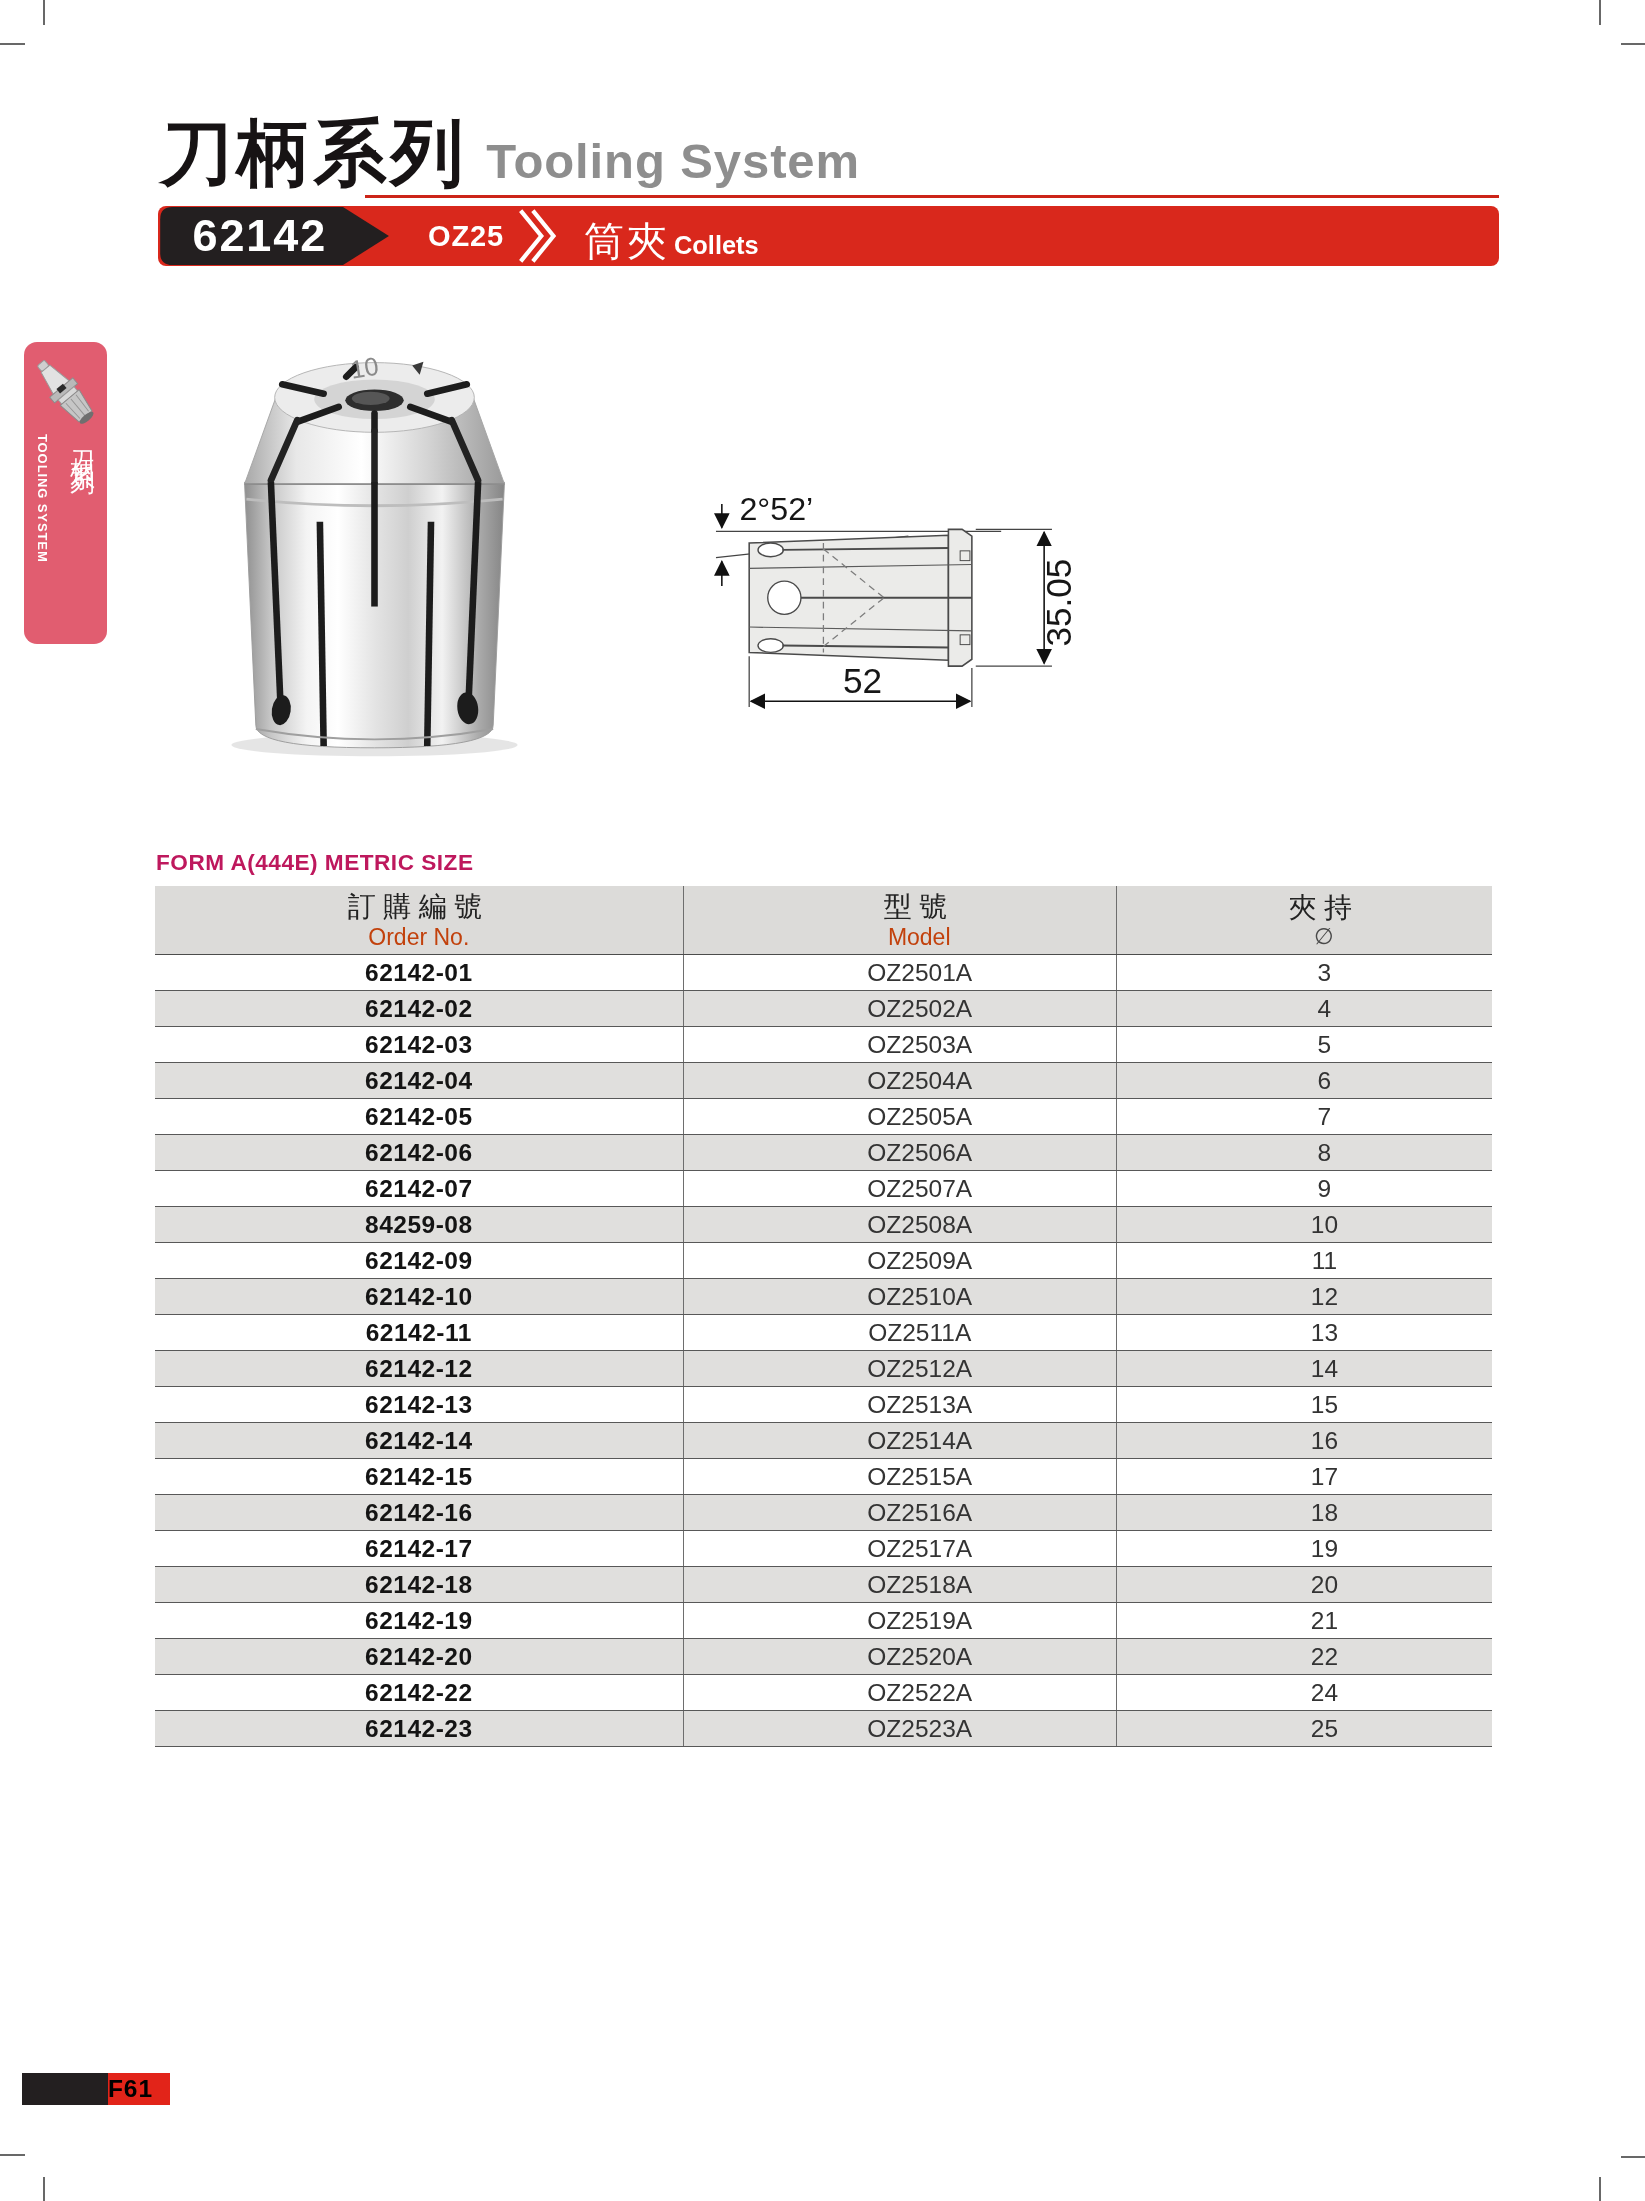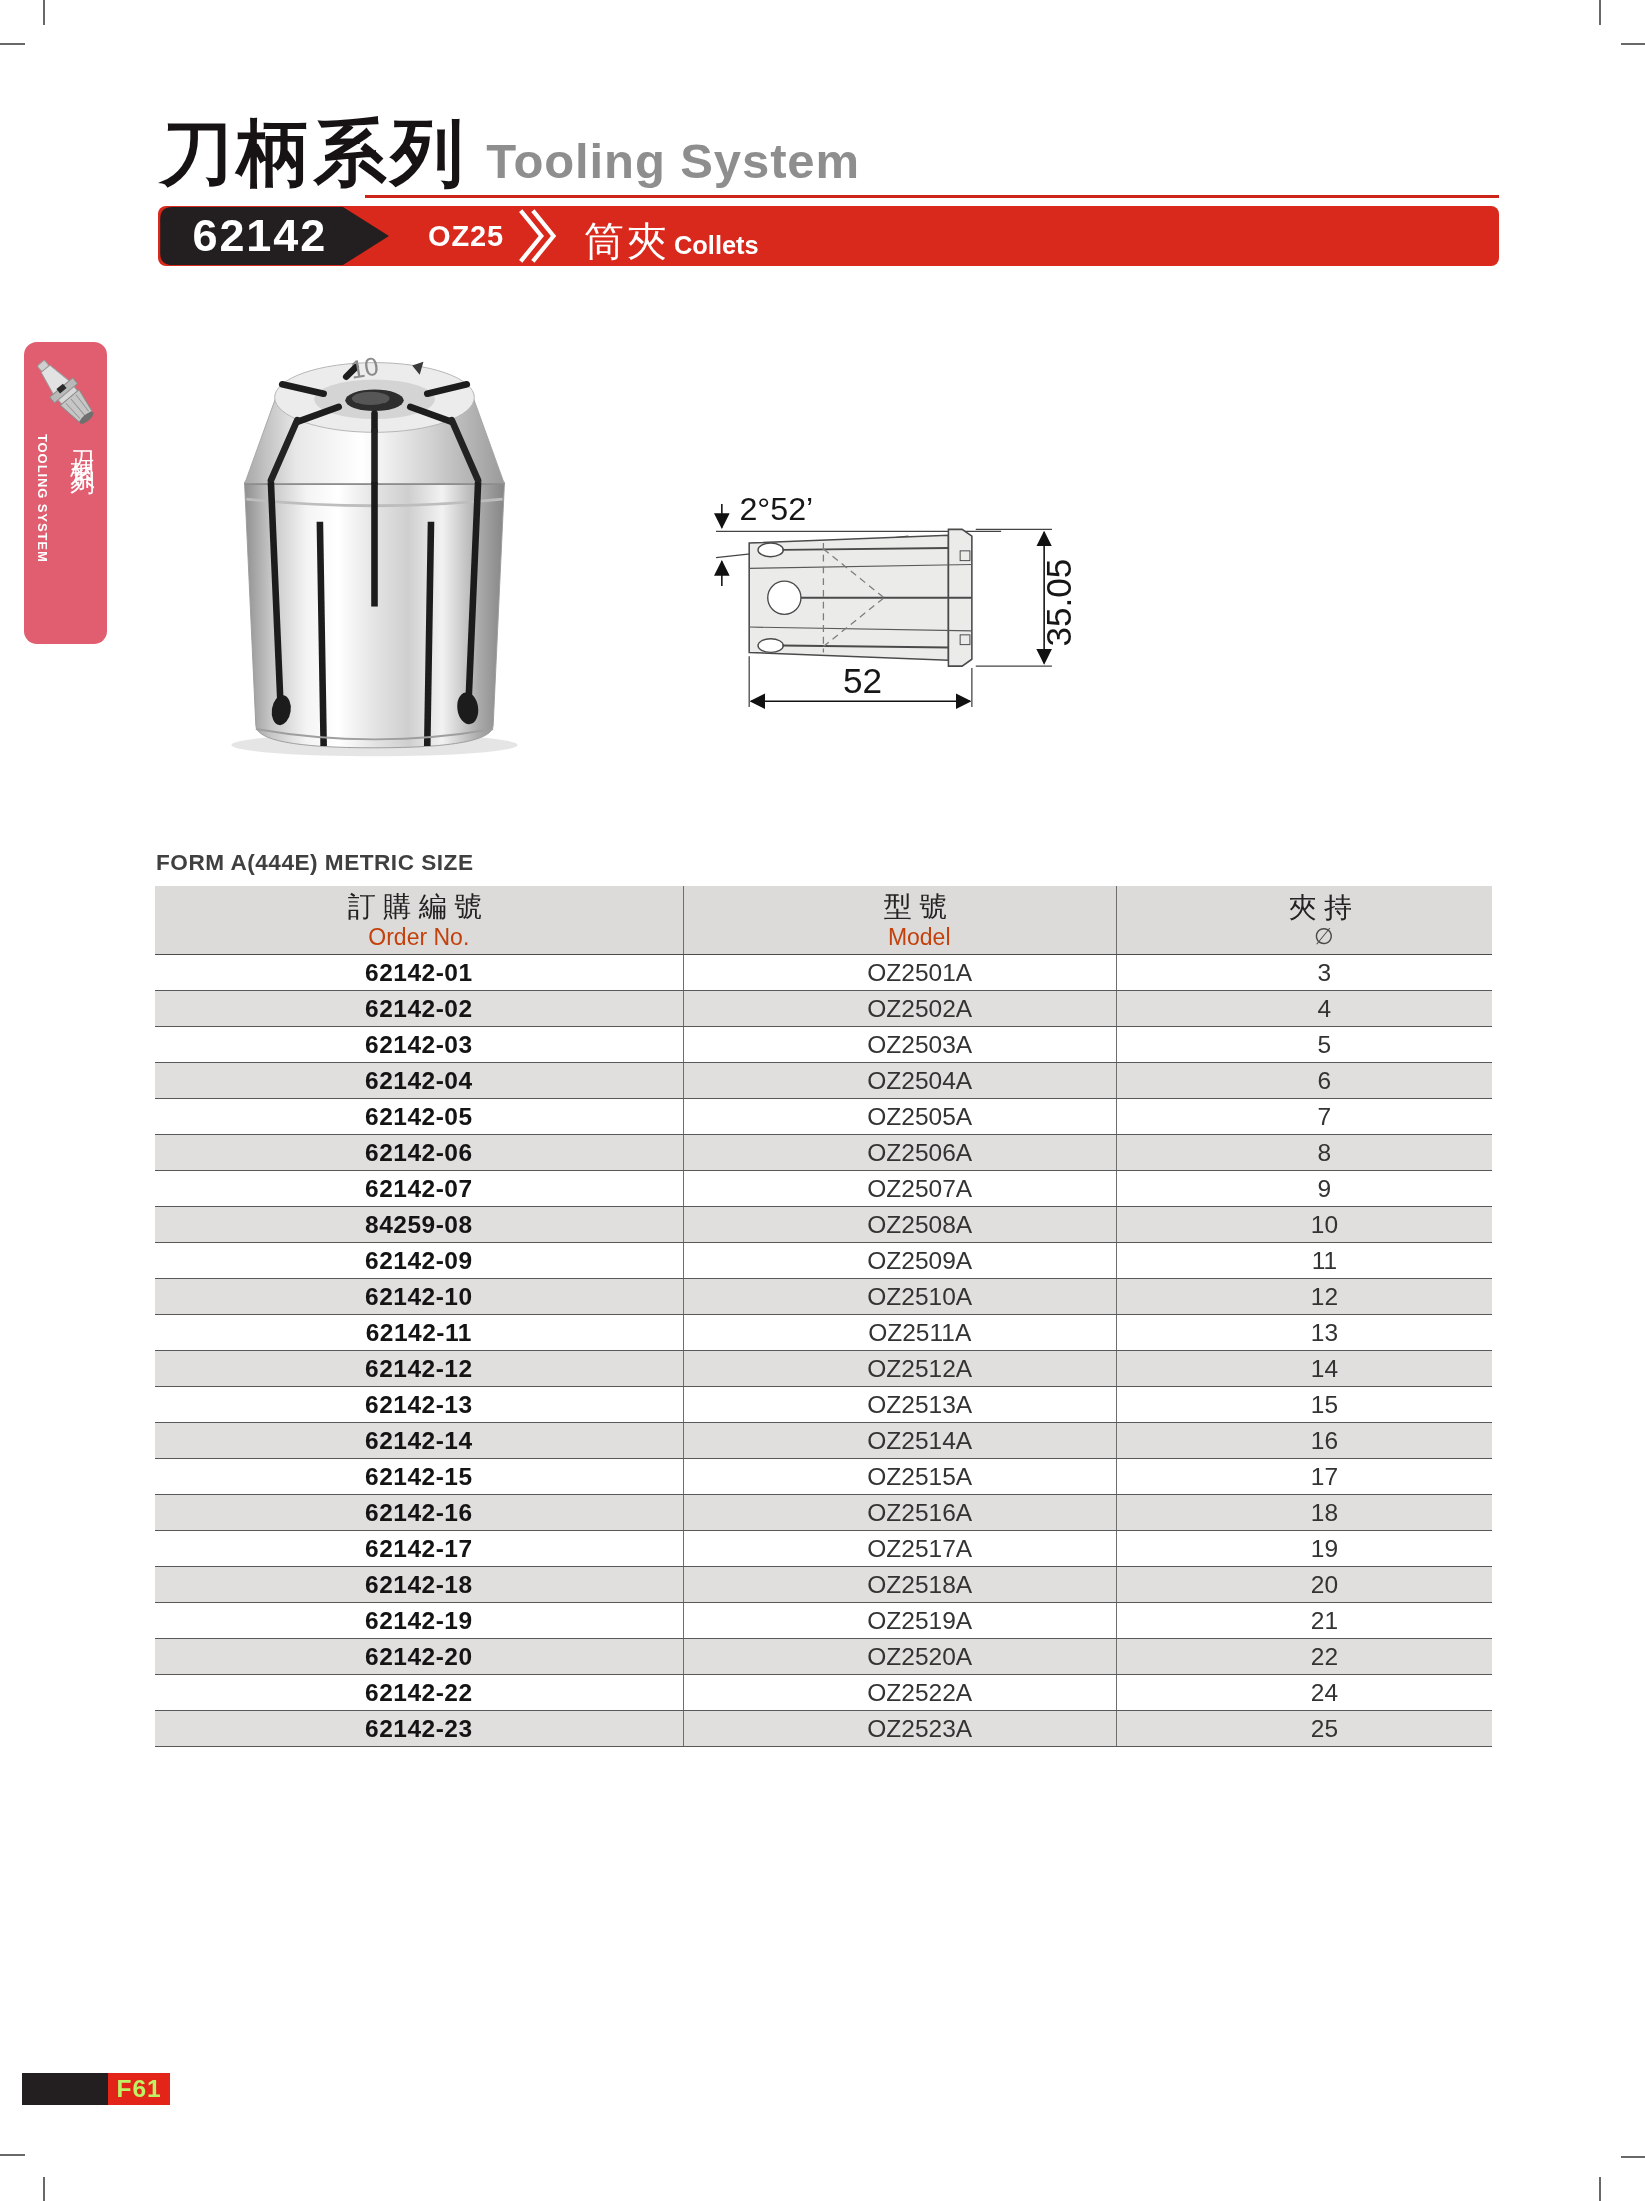--- a/index.html
+++ b/index.html
@@ -29,42 +29,42 @@
 
   
   .side-tab{position:absolute;left:23.5px;top:342px;width:83px;height:302px;background:#e15d70;border-radius:13px;}
   .side-tab svg{position:absolute;left:7.5px;top:7.5px;}
   .side-zh{position:absolute;right:7.5px;top:90px;writing-mode:vertical-rl;text-orientation:upright;
            font-size:24.5px;color:#ffffff;letter-spacing:6.6px;}
   .side-en{position:absolute;left:11.3px;top:92px;writing-mode:vertical-rl;
            font-size:13px;font-weight:bold;color:#ffffff;letter-spacing:0.9px;}
 
   
-  .form-caption{position:absolute;left:156px;top:850px;font-size:22.6px;font-weight:bold;color:#404040;letter-spacing:0.5px;}
+  .form-caption{position:absolute;left:156px;top:850px;font-size:22.6px;font-weight:bold;color:#be185d;letter-spacing:0.5px;}
 
   
   .spec-table-wrap{position:absolute;left:155px;top:886px;width:1337px;}
   table.spec{width:100%;border-collapse:collapse;table-layout:fixed;}
   table.spec th{background:#dcdbd9;height:66px;vertical-align:middle;font-weight:normal;
                 border-bottom:1.9px solid #4c4c4c;}
   table.spec th.bl, table.spec td.bl{border-left:1.9px solid #6e6e6e;padding-left:40px;}
   .th-zh{display:block;font-size:28px;color:#222222;letter-spacing:7.5px;line-height:1.25;}
   .th-en{display:block;font-size:23px;color:#c2410c;line-height:1.15;text-align:center;}
   .th-dia{display:block;font-size:22.6px;color:#4a4a4a;font-style:italic;line-height:1.1;}
   table.spec td{height:35px;text-align:center;vertical-align:middle;font-size:24.5px;
                 border-bottom:1.9px solid #585858;padding:0;}
   table.spec tr:nth-child(even) td{background:#e0dfdd;}
   td.c-order{font-weight:bold;color:#141414;letter-spacing:0.5px;}
   td.c-model{color:#333333;}
   td.c-dia{color:#333333;}
 
   
   .foot-black{position:absolute;left:21.7px;top:2073px;width:87px;height:32px;background:#231f20;}
   .foot-red{position:absolute;left:108px;top:2073px;width:62px;height:32px;background:#e22419;
-            color:#bef264;font-size:24.5px;font-weight:bold;text-align:center;line-height:32px;letter-spacing:0.9px;}
+            color:#000000;font-size:24.5px;font-weight:bold;text-align:left;line-height:32px;letter-spacing:0.9px;}
 </style>
 </head>
 <body>
 
 <div class="page">
 
   <div class="crop" style="left:43px;top:0;width:1.9px;height:24.5px;"></div>
   <div class="crop" style="left:0;top:43px;width:24.5px;height:1.9px;"></div>
   <div class="crop" style="left:1599px;top:0;width:1.9px;height:24.5px;"></div>
   <div class="crop" style="left:1621px;top:43px;width:24.5px;height:1.9px;"></div>

